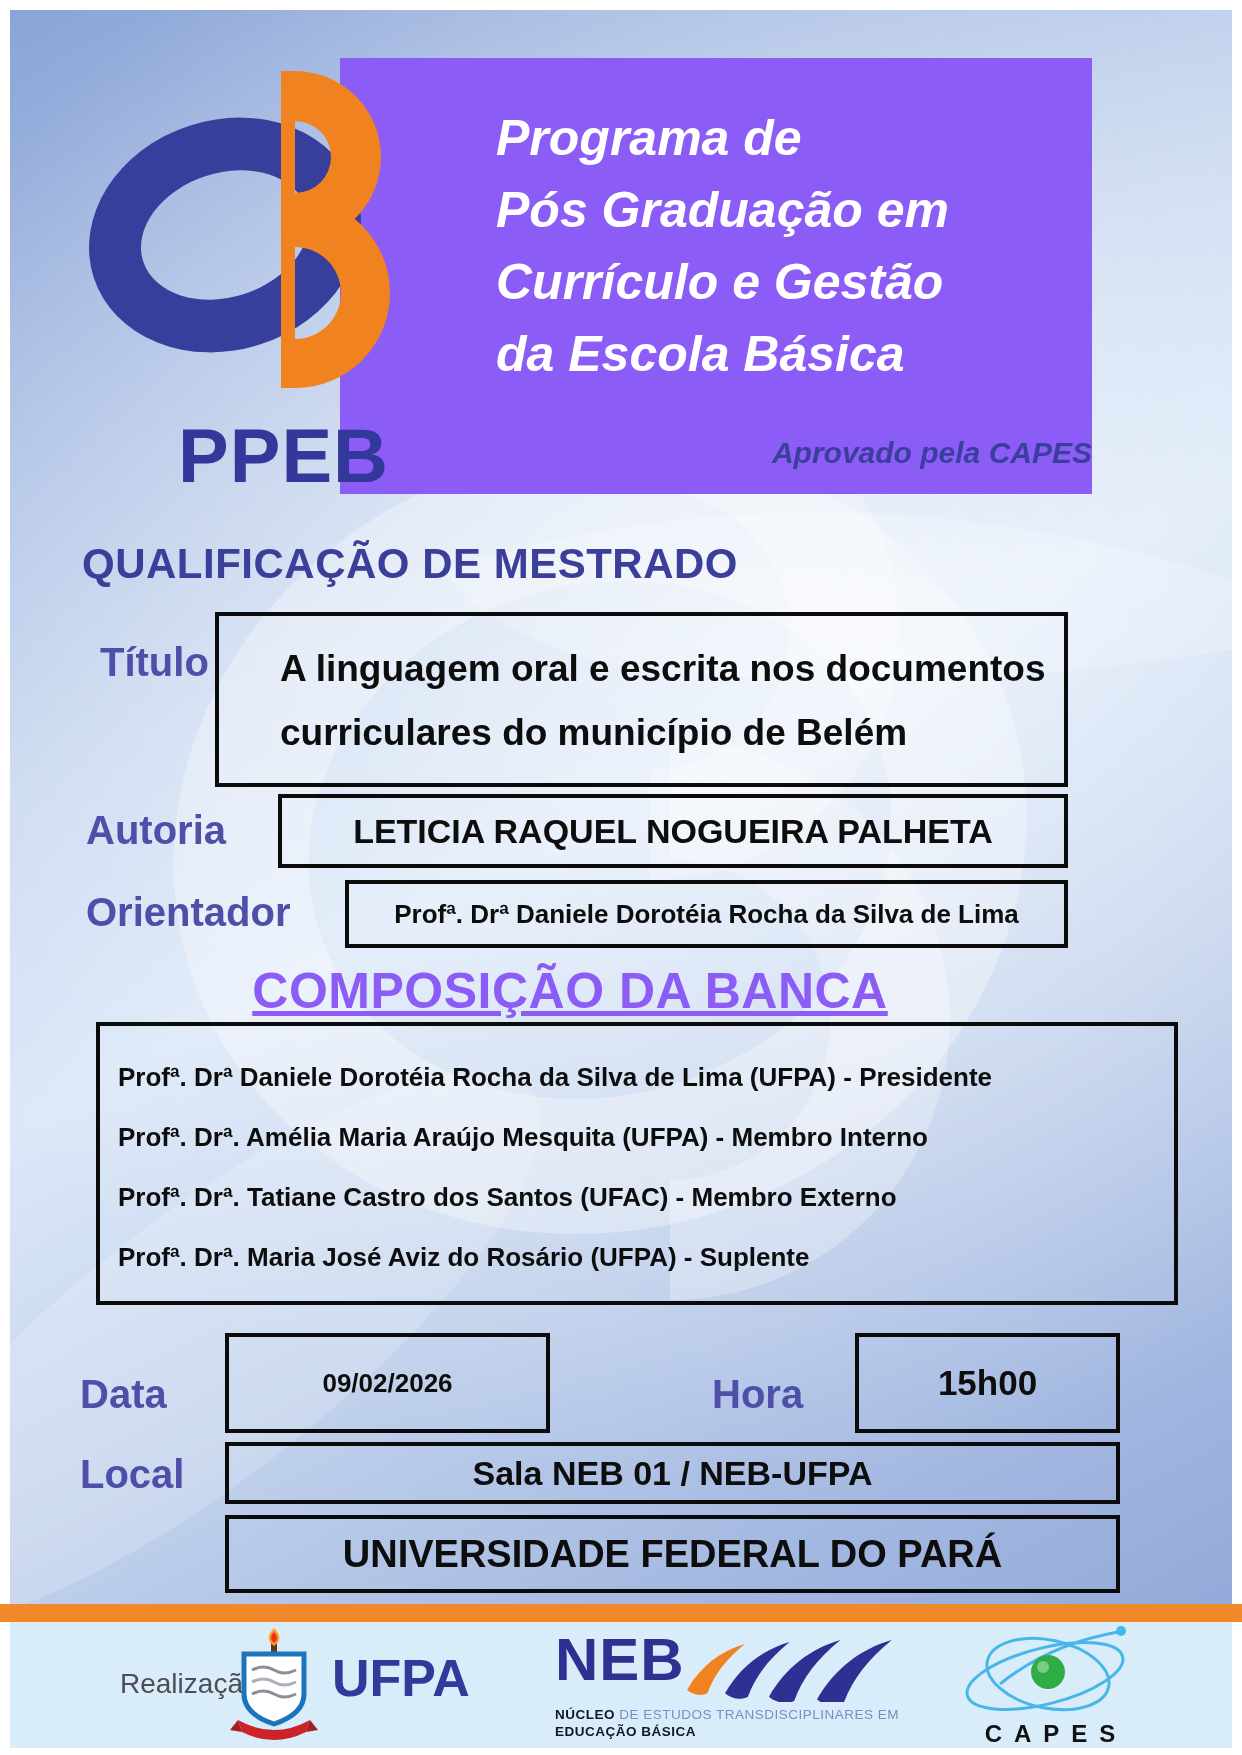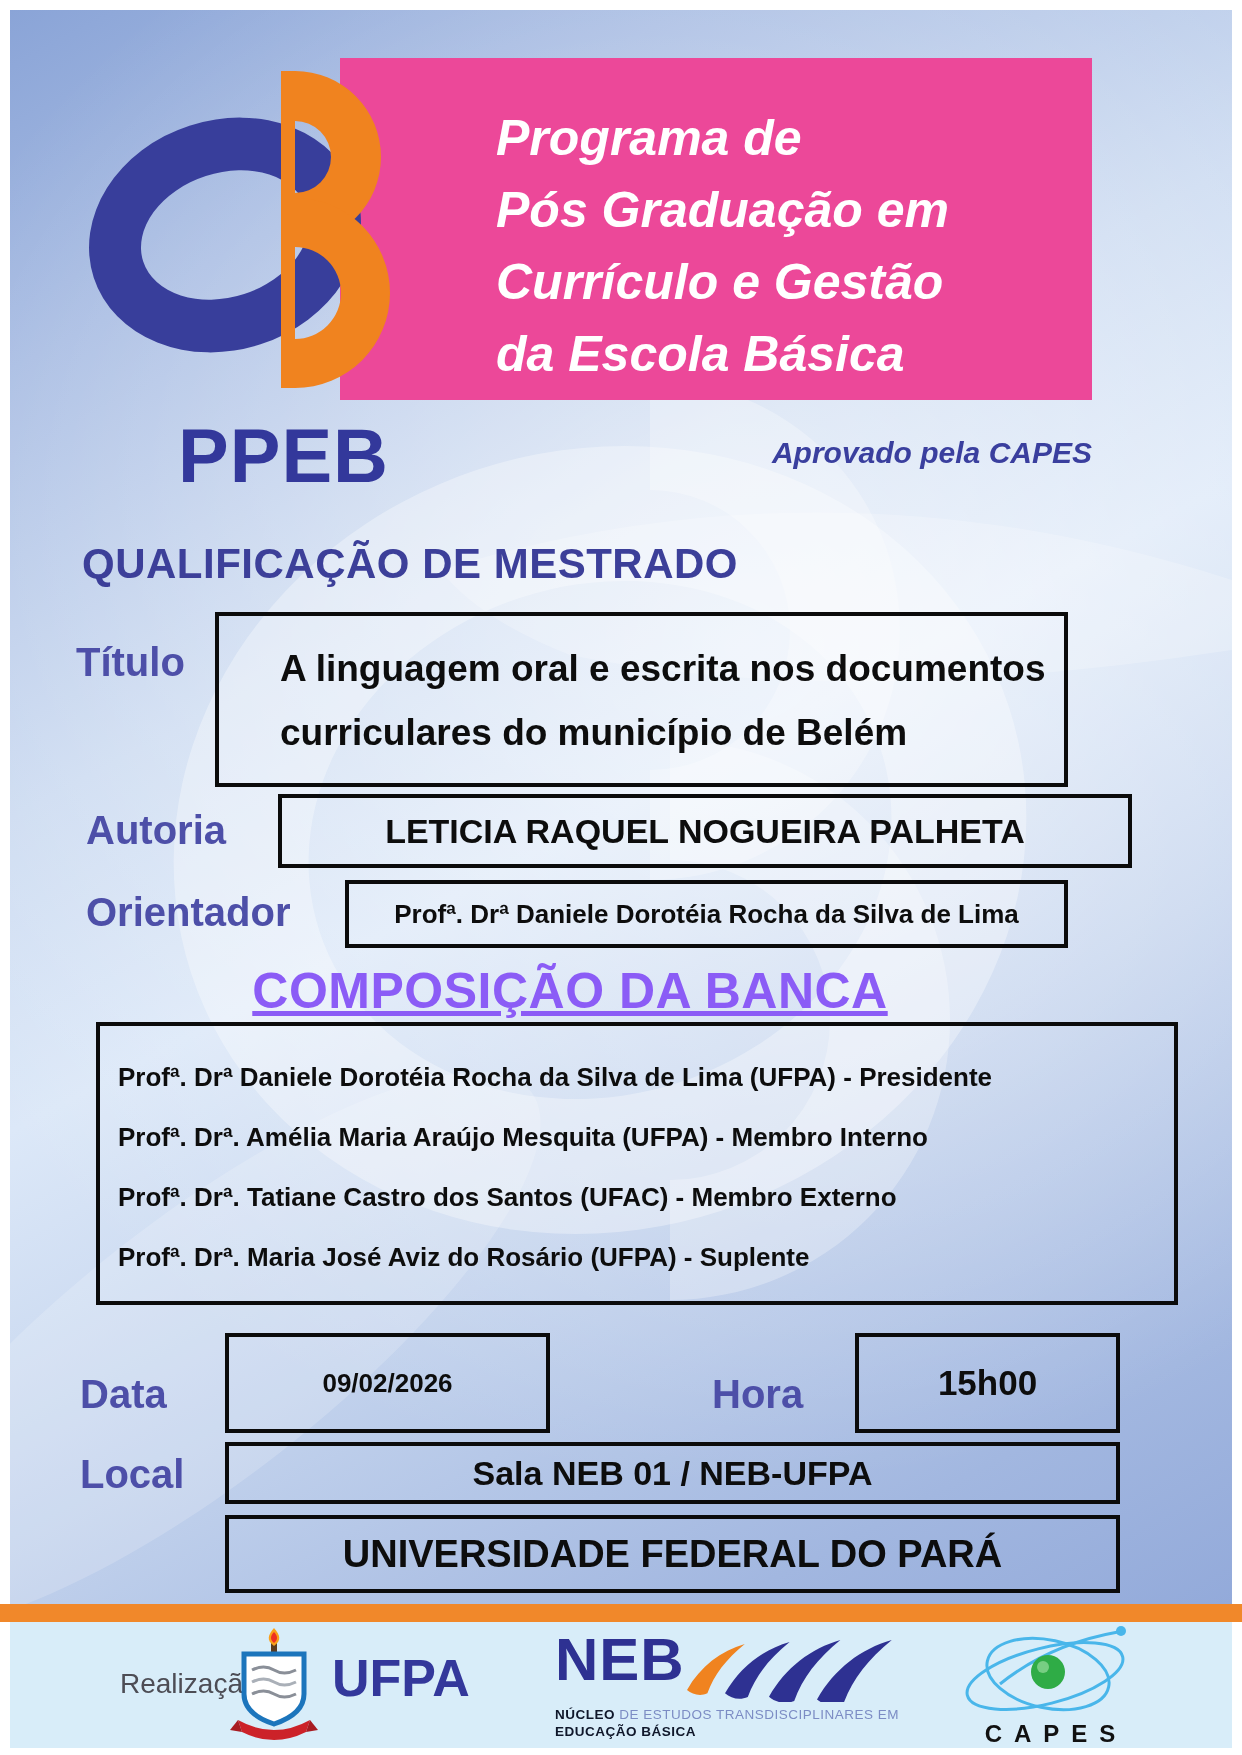--- a/index.html
+++ b/index.html
@@ -12,22 +12,22 @@
   .canvas{
     position:absolute;left:10px;top:10px;width:1222px;height:1594px;
     background:
       radial-gradient(120% 85% at 60% 40%, rgba(255,255,255,0.55), rgba(255,255,255,0) 62%),
       linear-gradient(152deg,#8aa4d7 0%,#a9bde3 16%,#ccdbf1 36%,#dce8f8 50%,#c3d3ed 68%,#a2b7e0 88%,#93aada 100%);
   }
   .watermark{position:absolute;left:10px;top:10px;pointer-events:none;}
 
   
   .hdr-box{
-    position:absolute;left:340px;top:58px;width:752px;height:342px;
-    background:#ec4899;z-index:1;
+    position:absolute;left:340px;top:58px;width:752px;height:436px;
+    background:#8b5cf6;z-index:1;
   }
   .hdr-title{
     position:absolute;left:156px;top:44px;
     color:#ffffff;font-style:italic;font-weight:bold;
     font-size:50px;line-height:72px;letter-spacing:0px;white-space:nowrap;
   }
   .ppeb-logo{position:absolute;left:85px;top:45px;z-index:2;}
   .ppeb-text{
     position:absolute;left:178px;top:412px;z-index:2;
     color:#33389b;font-size:76px;font-weight:bold;letter-spacing:1px;
@@ -42,25 +42,25 @@
     color:#3c3f99;font-size:42px;font-weight:bold;letter-spacing:0.5px;white-space:nowrap;
   }
 
   .field-label{
     position:absolute;color:#4d4fa8;font-size:40px;font-weight:bold;white-space:nowrap;
   }
   .black-box{
     position:absolute;border:4px solid #0b0b0b;box-sizing:border-box;
     color:#0d0d0d;font-weight:bold;
   }
-  .titulo-label{left:76px;top:640px;}
+  .titulo-label{left:100px;top:640px;}
   .titulo-box{left:215px;top:612px;width:853px;height:175px;}
   .titulo-text{position:absolute;left:14px;top:21px;font-size:37px;line-height:64px;white-space:nowrap;margin-left:47px;}
   .autoria-label{left:86px;top:808px;}
-  .autoria-box{left:278px;top:794px;width:854px;height:74px;
+  .autoria-box{left:278px;top:794px;width:790px;height:74px;
     display:flex;align-items:center;justify-content:center;font-size:34px;white-space:nowrap;}
   .orientador-label{left:86px;top:890px;}
   .orientador-box{left:345px;top:880px;width:723px;height:68px;
     display:flex;align-items:center;justify-content:center;font-size:26px;white-space:nowrap;}
 
   .banca-heading{
     position:absolute;left:20px;top:962px;width:1100px;text-align:center;
     color:#8b5cf6;font-size:50px;font-weight:bold;letter-spacing:0.5px;text-decoration:underline;
   }
   .banca-box{left:96px;top:1022px;width:1082px;height:283px;

